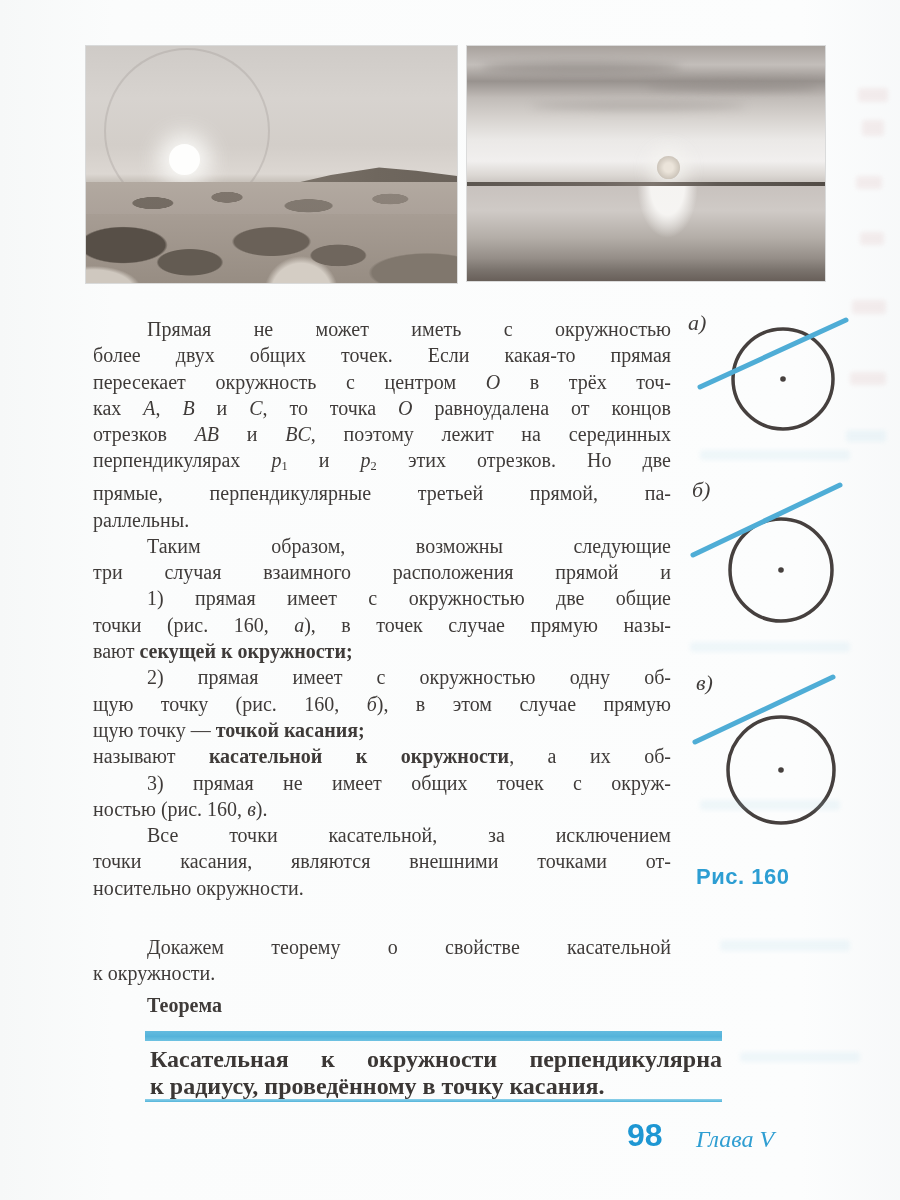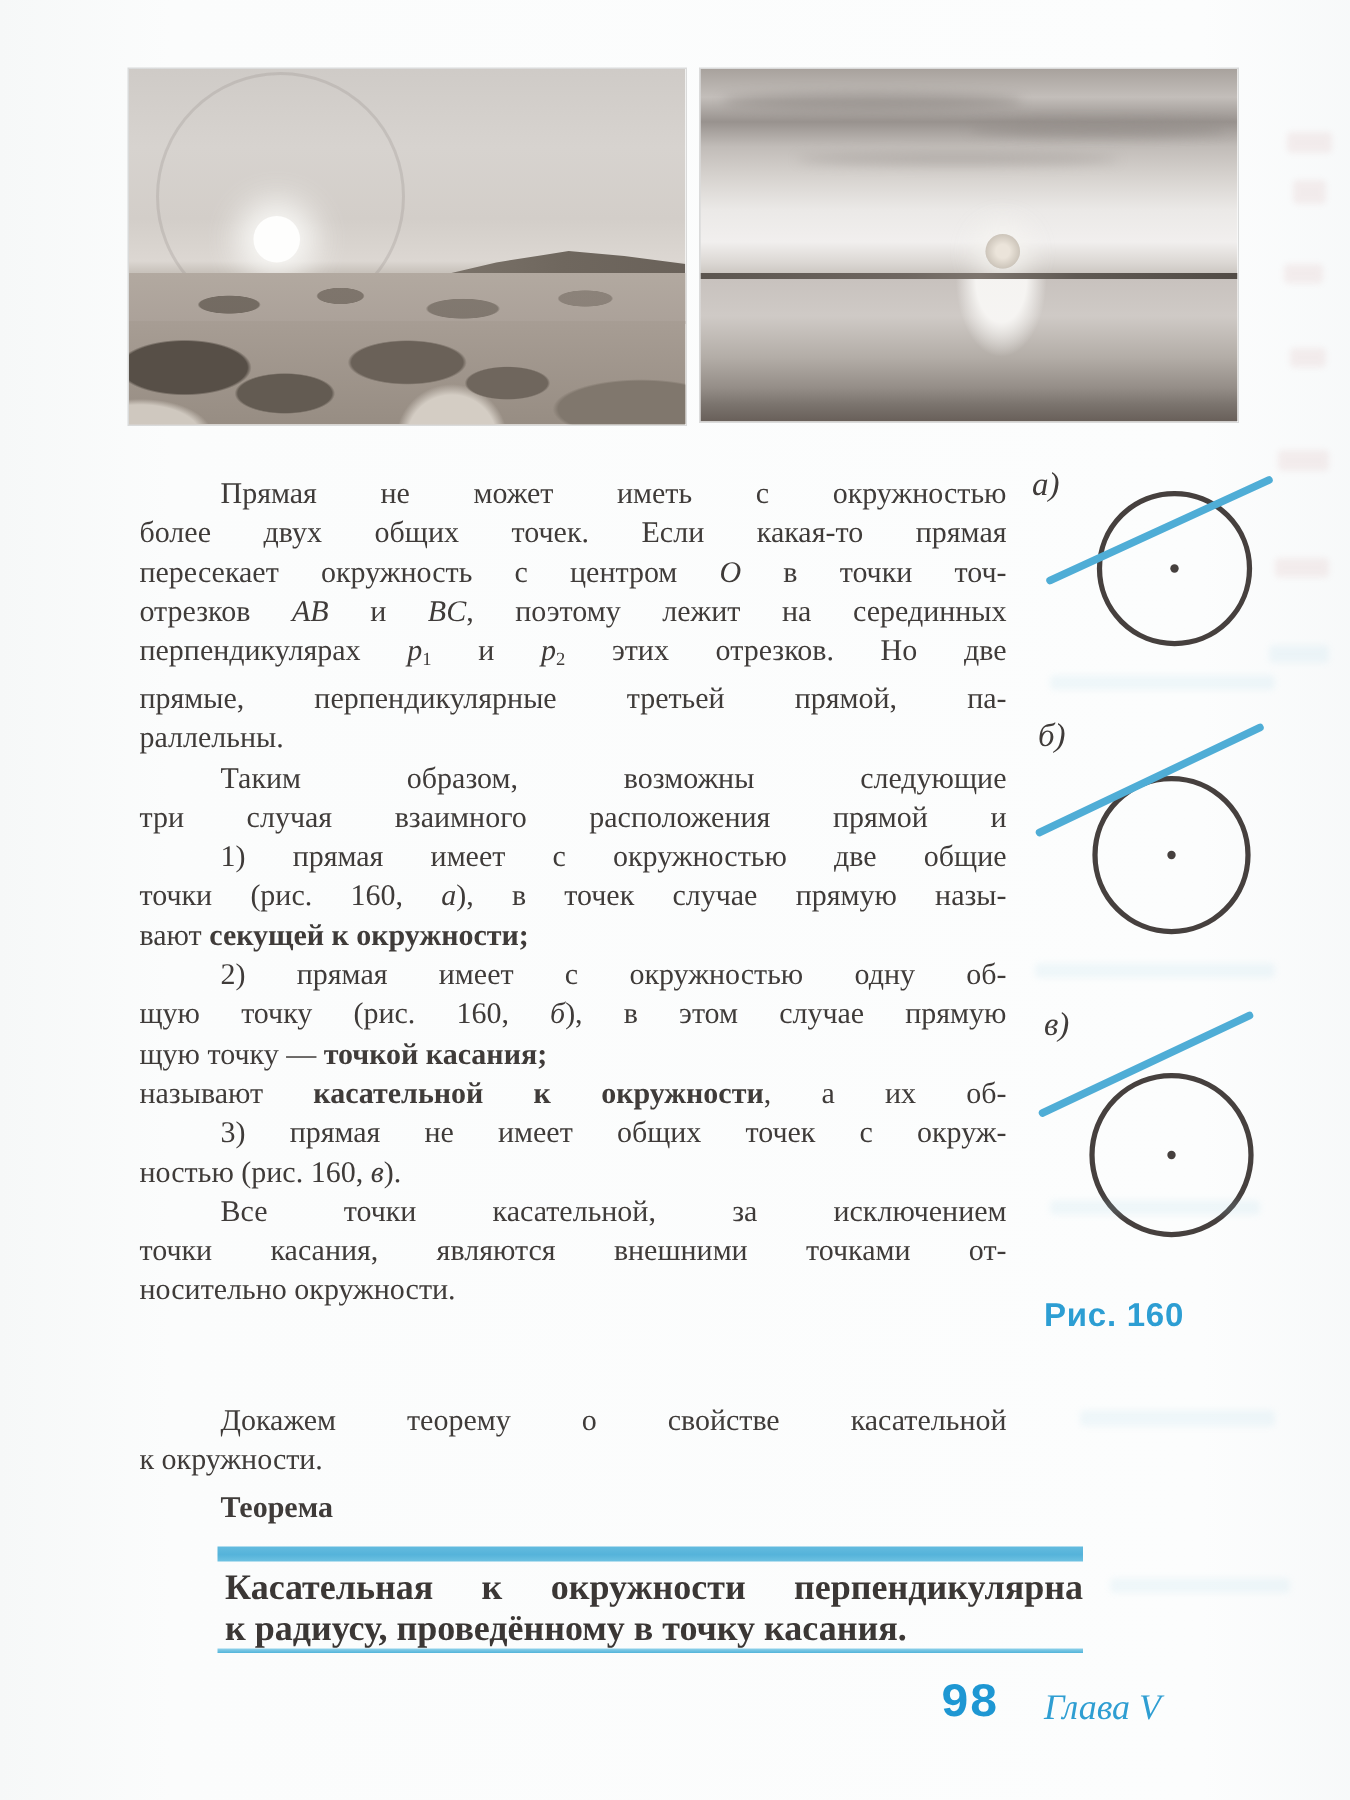--- a/index.html
+++ b/index.html
@@ -74,21 +74,21 @@
 
   
   .fig-svg{position:absolute;left:680px;top:300px;}
   .fig-label{position:absolute;font-size:22px;font-style:italic;color:#403c3a;}
   #fig-label-a{left:688px;top:310px;}
   #fig-label-b{left:692px;top:477px;}
   #fig-label-c{left:696px;top:670px;}
   .fig-caption{position:absolute;left:696px;top:864px;font-family:"Liberation Sans",sans-serif;font-weight:bold;font-size:22px;color:#2d9ed3;letter-spacing:.5px;}
 
   
-  .page-number{position:absolute;left:627px;top:1117px;font-family:Liberation Mono, monospace;font-weight:bold;font-size:32px;color:#1e97d3;}
+  .page-number{position:absolute;left:627px;top:1117px;font-family:Liberation Sans, sans-serif;font-weight:bold;font-size:32px;color:#1e97d3;}
   .chapter{position:absolute;left:696px;top:1126px;font-style:italic;font-size:24px;color:#2f9ed2;}
 
   
   .bleed{position:absolute;filter:blur(2px);border-radius:3px;pointer-events:none;}
   .bleed-red{background:#c98f8f;opacity:.13;}
   .bleed-cyan{background:#9fd0e4;opacity:.14;}
 </style>
 </head>
 <body>
 
@@ -109,21 +109,22 @@
     <div class="layer pr-cloud2"></div>
     <div class="layer pr-cloud3"></div>
     <div class="layer pr-sun"></div>
     <div class="layer pr-horizon"></div>
     <div class="layer pr-sea"></div>
   </div>
 
   <div class="body-text" id="body-main">
       <div class="tline tindent"><span>Прямая не может иметь с окружностью</span></div>
       <div class="tline"><span>более двух общих точек. Если какая-то прямая</span></div>
-      <div class="tline"><span>пересекает окружность с центром </span><span class="i">O</span><span> в точки точ-</span></div>
+      <div class="tline"><span>пересекает окружность с центром </span><span class="i">O</span><span> в трёх точ-</span></div>
+      <div class="tline"><span>ках </span><span class="i">A</span><span>, </span><span class="i">B</span><span> и </span><span class="i">C</span><span>, то точка </span><span class="i">O</span><span> равноудалена от концов</span></div>
       <div class="tline"><span>отрезков </span><span class="i">AB</span><span> и </span><span class="i">BC</span><span>, поэтому лежит на серединных</span></div>
       <div class="tline"><span>перпендикулярах </span><span class="i">p</span><span class="sub">1</span><span> и </span><span class="i">p</span><span class="sub">2</span><span> этих отрезков. Но две</span></div>
       <div class="tline"><span>прямые, перпендикулярные третьей прямой, па-</span></div>
       <div class="tline tlast"><span>раллельны.</span></div>
       <div class="tline tindent"><span>Таким образом, возможны следующие</span></div>
       <div class="tline"><span>три случая взаимного расположения прямой и</span></div>
       <div class="tline tindent"><span>1) прямая имеет с окружностью две общие</span></div>
       <div class="tline"><span>точки (рис. 160, </span><span class="i">а</span><span>), в точек случае прямую назы-</span></div>
       <div class="tline tlast"><span>вают </span><span class="b">секущей к окружности;</span></div>
       <div class="tline tindent"><span>2) прямая имеет с окружностью одну об-</span></div>

